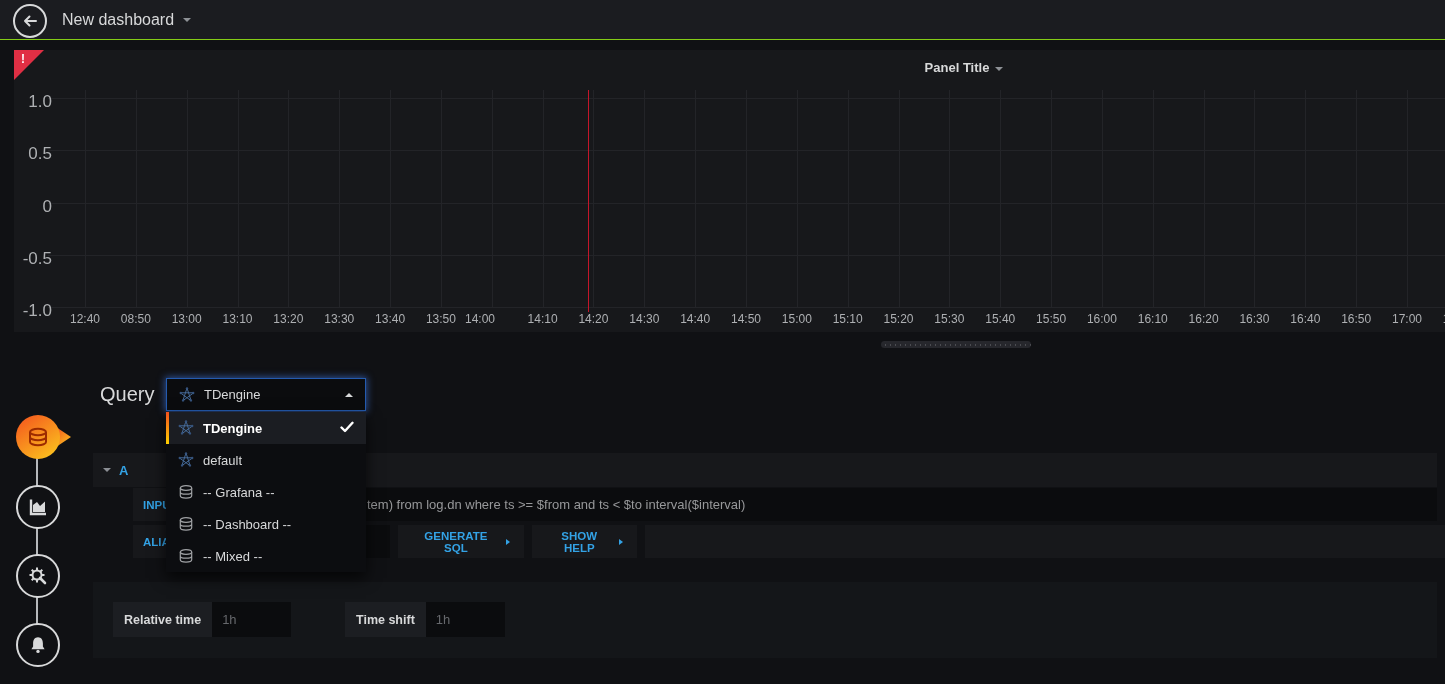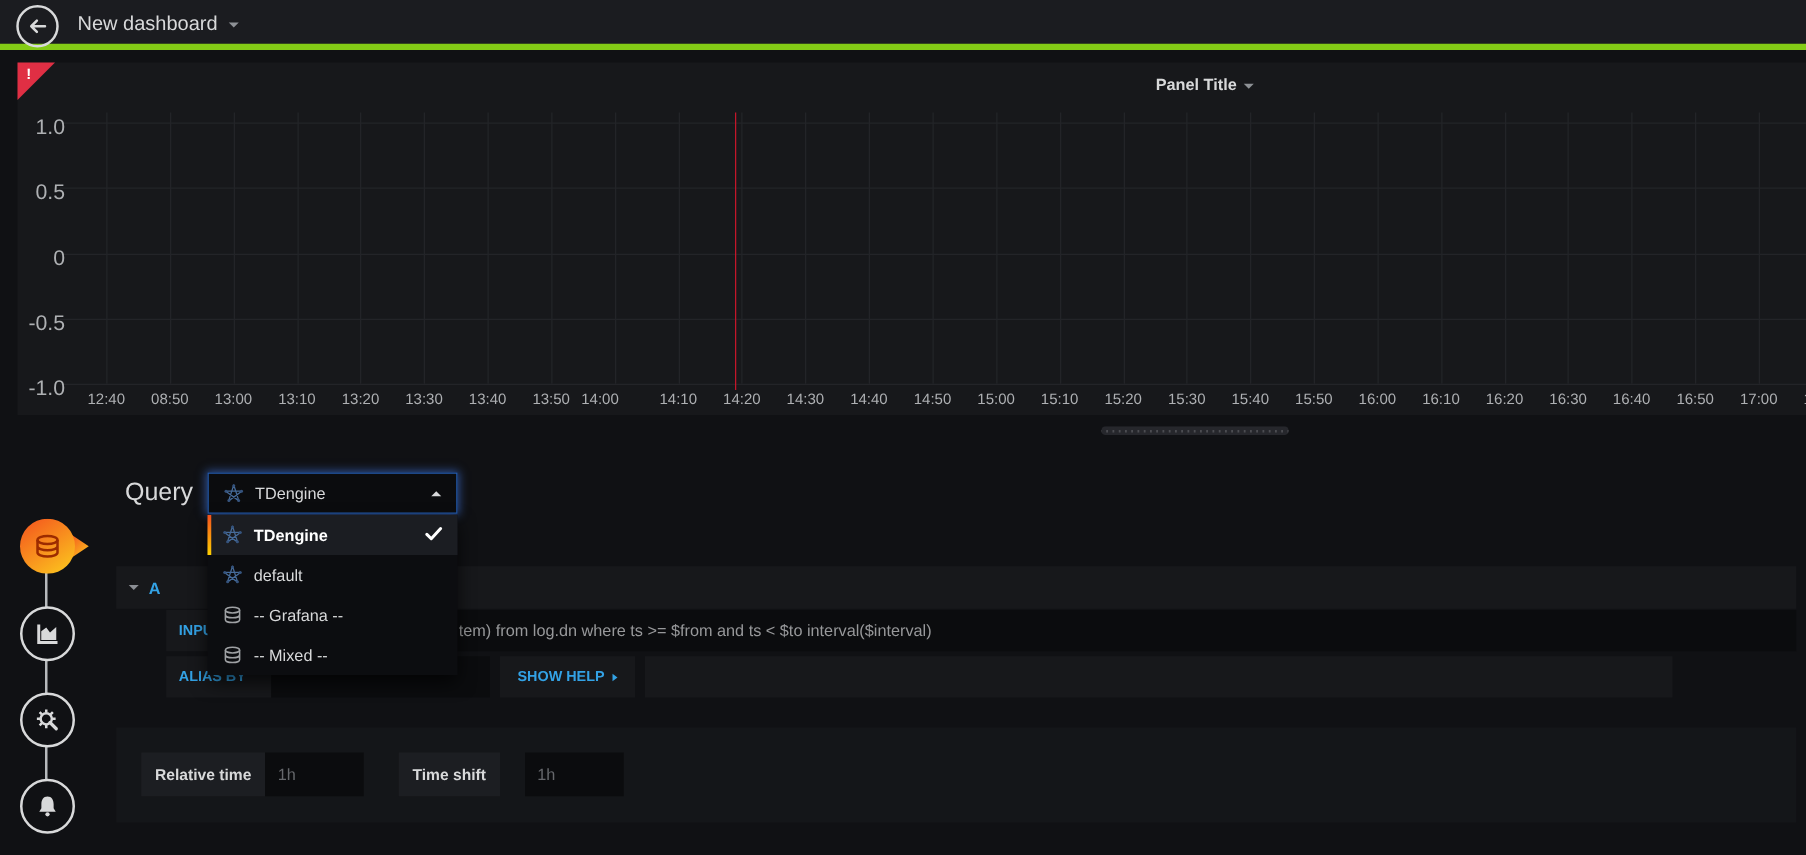--- a/index.html
+++ b/index.html
@@ -1,20 +1,20 @@
 <!DOCTYPE html>
 <html><head>
 <meta charset="utf-8">
 <style>
   * { margin:0; padding:0; box-sizing:border-box; }
   body { background:#000; font-family:"Liberation Sans", sans-serif; }
   .stage { position:relative; width:1445px; height:684px; background:#101114; overflow:hidden; }
 
   
-  .navbar { position:absolute; left:0; top:0; width:1445px; height:40px; background:#1b1c20; border-bottom:5px solid #84cc16; }
+  .navbar { position:absolute; left:0; top:0; width:1445px; height:40px; background:#1b1c20; border-bottom:1px solid #84cc16; }
   .back-btn { position:absolute; left:13px; top:4px; width:34px; height:34px; border:2px solid #d8d9da; border-radius:50%; display:flex; align-items:center; justify-content:center; cursor:pointer; }
   .nav-title { position:absolute; left:62px; top:11px; font-size:16px; font-weight:500; color:#d8d9da; cursor:pointer; display:flex; align-items:center; gap:9px; }
   .caret-down { width:0; height:0; border-left:4px solid transparent; border-right:4px solid transparent; border-top:4px solid #8e9196; display:inline-block; }
   .caret-up { width:0; height:0; border-left:4px solid transparent; border-right:4px solid transparent; border-bottom:4px solid #d8d9da; display:inline-block; }
 
   
   .panel { position:absolute; left:14px; top:50px; width:1431px; height:282px; background:#17181b; }
   .error-corner { position:absolute; left:0; top:0; width:0; height:0; border-top:30px solid #e02f44; border-right:30px solid transparent; }
   .error-mark { position:absolute; left:7px; top:2px; color:#fff; font-weight:bold; font-size:12px; }
   .panel-title { position:absolute; left:0; top:10px; width:1900px; text-align:center; font-size:13px; font-weight:700; color:#d8d9da; cursor:pointer; }
@@ -242,20 +242,24 @@
     <div class="form-label sql-label">INPUT SQL</div>
     <div class="sql-field">
       <span class="sql-value">tem)  from log.dn where ts &gt;= $from and ts &lt; $to interval($interval)</span>
     </div>
   </div>
 
   <div class="alias-row">
     <div class="form-label alias-label">ALIAS BY</div>
     <input class="alias-input" value="" style="">
     <button class="btn">
+      <span>GENERATE SQL</span>
+      <span class="tri-right"></span>
+    </button>
+    <button class="btn">
       <span>SHOW HELP</span>
       <span class="tri-right"></span>
     </button>
     <div class="alias-filler"></div>
   </div>
 
   <div class="menu" id="menu-mount">
       <div class="menu-item selected">
         <span class="icon">
           <svg width="16" height="16" viewBox="0 0 16 16">
@@ -298,28 +302,37 @@
         </span>
         <span>-- Grafana --</span>
       </div>
       <div class="menu-item">
         <span class="icon">
           <svg width="16" height="16" viewBox="0 0 16 16">
             <ellipse cx="8" cy="4" rx="5.7" ry="2.3" stroke="#9fa1a4" stroke-width="1.2" fill="none"></ellipse>
             <path d="M2.3,4 L2.3,11.8 A5.7,2.3 0 0 0 13.7,11.8 L13.7,4 M2.3,7.9 A5.7,2.3 0 0 0 13.7,7.9" stroke="#9fa1a4" stroke-width="1.2" fill="none"></path>
           </svg>
         </span>
+        <span>-- Dashboard --</span>
+      </div>
+      <div class="menu-item">
+        <span class="icon">
+          <svg width="16" height="16" viewBox="0 0 16 16">
+            <ellipse cx="8" cy="4" rx="5.7" ry="2.3" stroke="#9fa1a4" stroke-width="1.2" fill="none"></ellipse>
+            <path d="M2.3,4 L2.3,11.8 A5.7,2.3 0 0 0 13.7,11.8 L13.7,4 M2.3,7.9 A5.7,2.3 0 0 0 13.7,7.9" stroke="#9fa1a4" stroke-width="1.2" fill="none"></path>
+          </svg>
+        </span>
         <span>-- Mixed --</span>
       </div>
     </div>
 
   <div class="time-card">
     <div class="time-group" style="left:20px;">
       <div class="time-label">Relative time</div>
       <input class="time-input" placeholder="1h" style="">
     </div>
-    <div class="time-group" style="left:226px;gap:20px;">
+    <div class="time-group" style="left:252px;">
       <div class="time-label">Time shift</div>
       <input class="time-input" placeholder="1h" style="">
     </div>
   </div>
 
 </div>
 
 </body></html>

